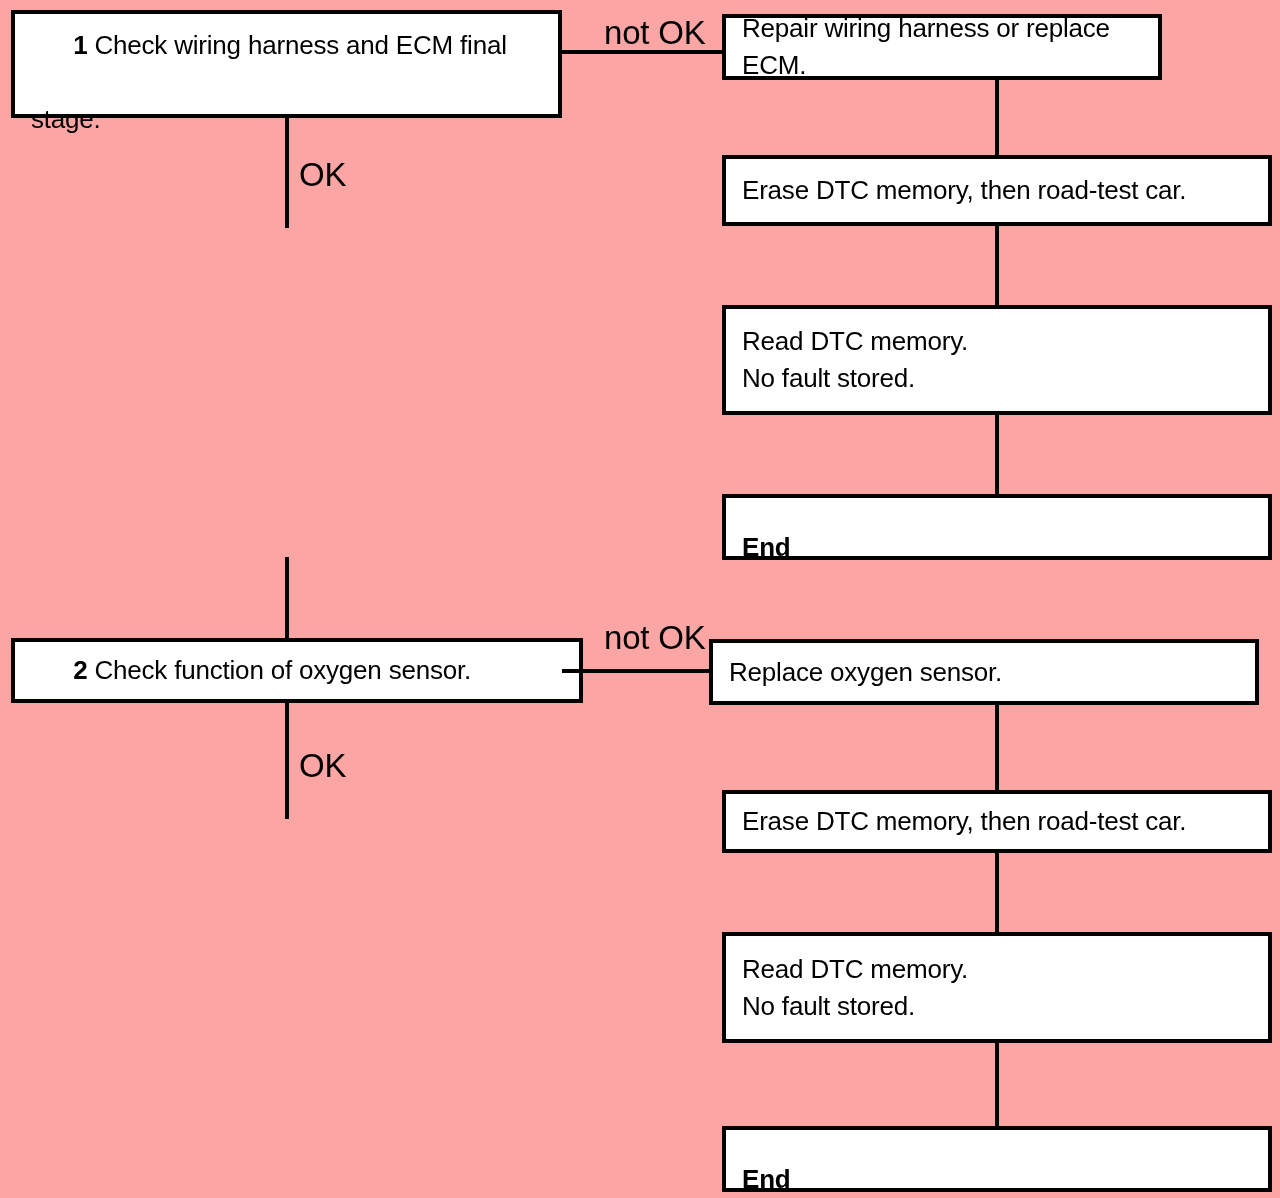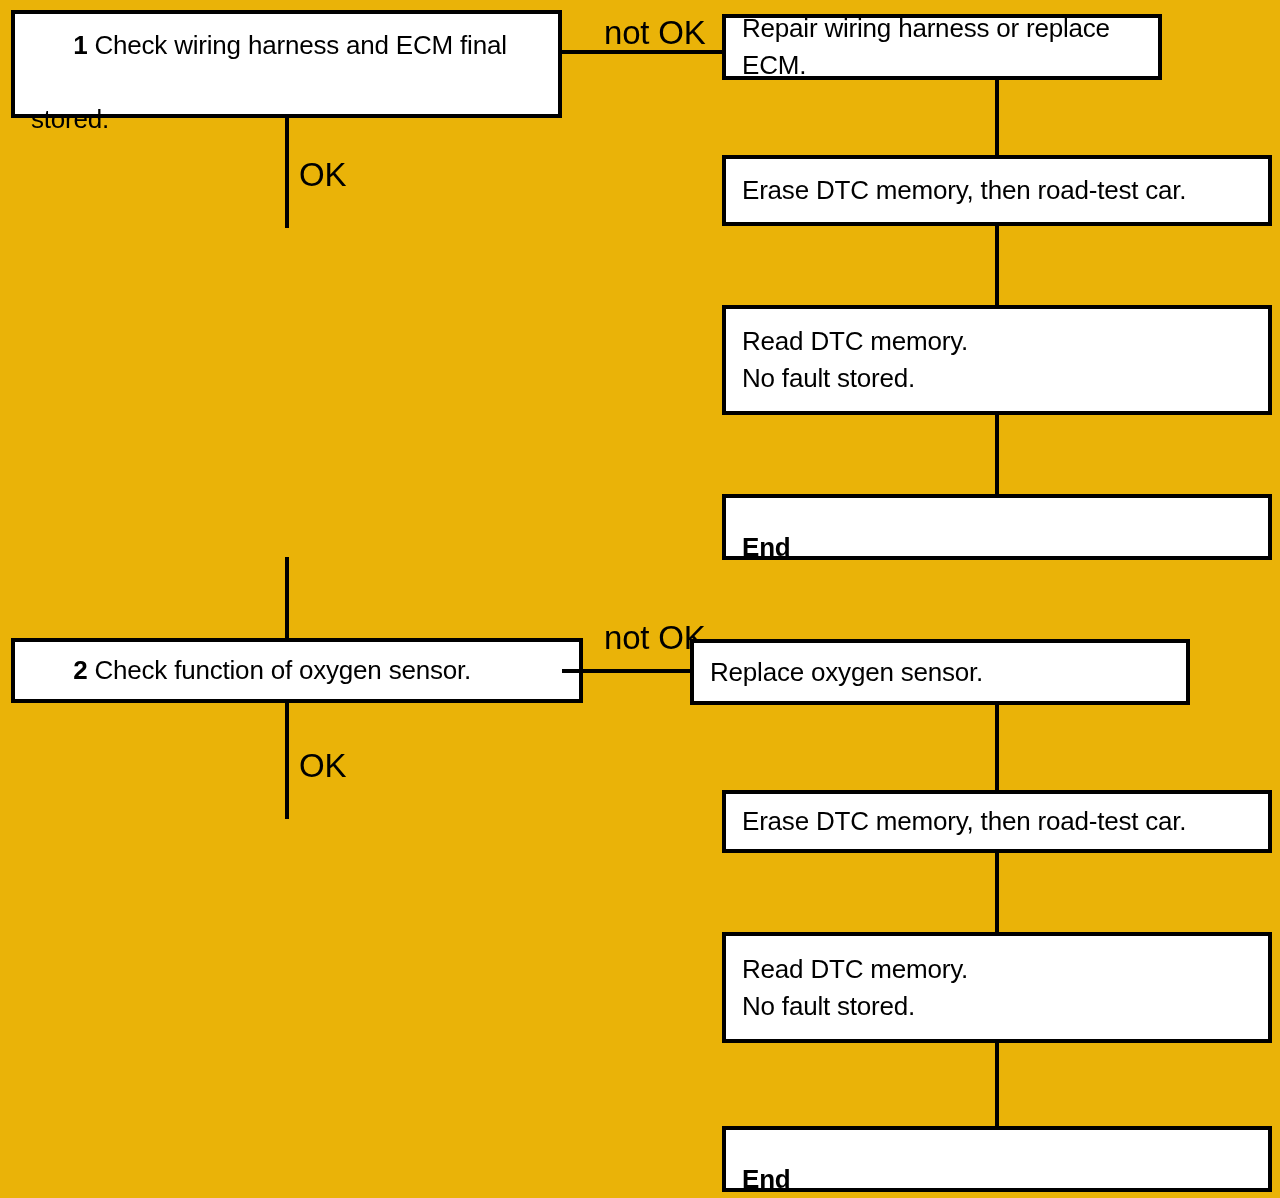--- a/index.html
+++ b/index.html
@@ -8,21 +8,21 @@
     background: #ffffff;
   }
   body {
     font-family: "Liberation Sans", sans-serif;
     color: #000000;
   }
   #canvas {
     position: relative;
     width: 1280px;
     height: 1198px;
-    background: #eab308;
+    background: #fca5a5;
     overflow: hidden;
   }
   .node {
     position: absolute;
     box-sizing: border-box;
     border: 4px solid #000000;
     background: #ffffff;
     display: flex;
     flex-direction: column;
     justify-content: center;
@@ -57,21 +57,21 @@
 </style>
 </head>
 <body>
 
 <div id="canvas">
 
   <div class="node" style="left:11px; top:10px; width:551px; height:108px;">
     <div class="line">
       <span class="num">1 </span><span>Check wiring harness and ECM final</span>
     </div>
-    <div class="line">stored.</div>
+    <div class="line">stage.</div>
   </div>
 
   <div class="connector conn-v" style="left:285px; top:118px; height:110px;"></div>
   <div class="edge-label" style="left:299px; top:158px;">OK</div>
 
   <div class="connector conn-v" style="left:285px; top:557px; height:81px;"></div>
 
   <div class="connector conn-h" style="left:562px; top:50px; width:162px;"></div>
   <div class="edge-label" style="left:604px; top:16px;">not OK</div>
 
@@ -103,21 +103,21 @@
     <div class="line">Read DTC memory.</div>
     <div class="line">No fault stored.</div>
   </div>
 
   <div class="connector conn-v" style="left:995px; top:415px; height:79px;"></div>
 
   <div class="node" style="left:722px; top:494px; width:550px; height:66px;">
     <div class="line bold">End</div>
   </div>
 
-  <div class="node" style="left:690px; top:639px; width:500px; height:66px;">
+  <div class="node" style="left:709px; top:639px; width:550px; height:66px;">
     <div class="line">Replace oxygen sensor.</div>
   </div>
 
   <div class="connector conn-v" style="left:995px; top:705px; height:85px;"></div>
 
   <div class="node" style="left:722px; top:790px; width:550px; height:63px;">
     <div class="line">Erase DTC memory, then road-test car.</div>
   </div>
 
   <div class="connector conn-v" style="left:995px; top:853px; height:79px;"></div>

